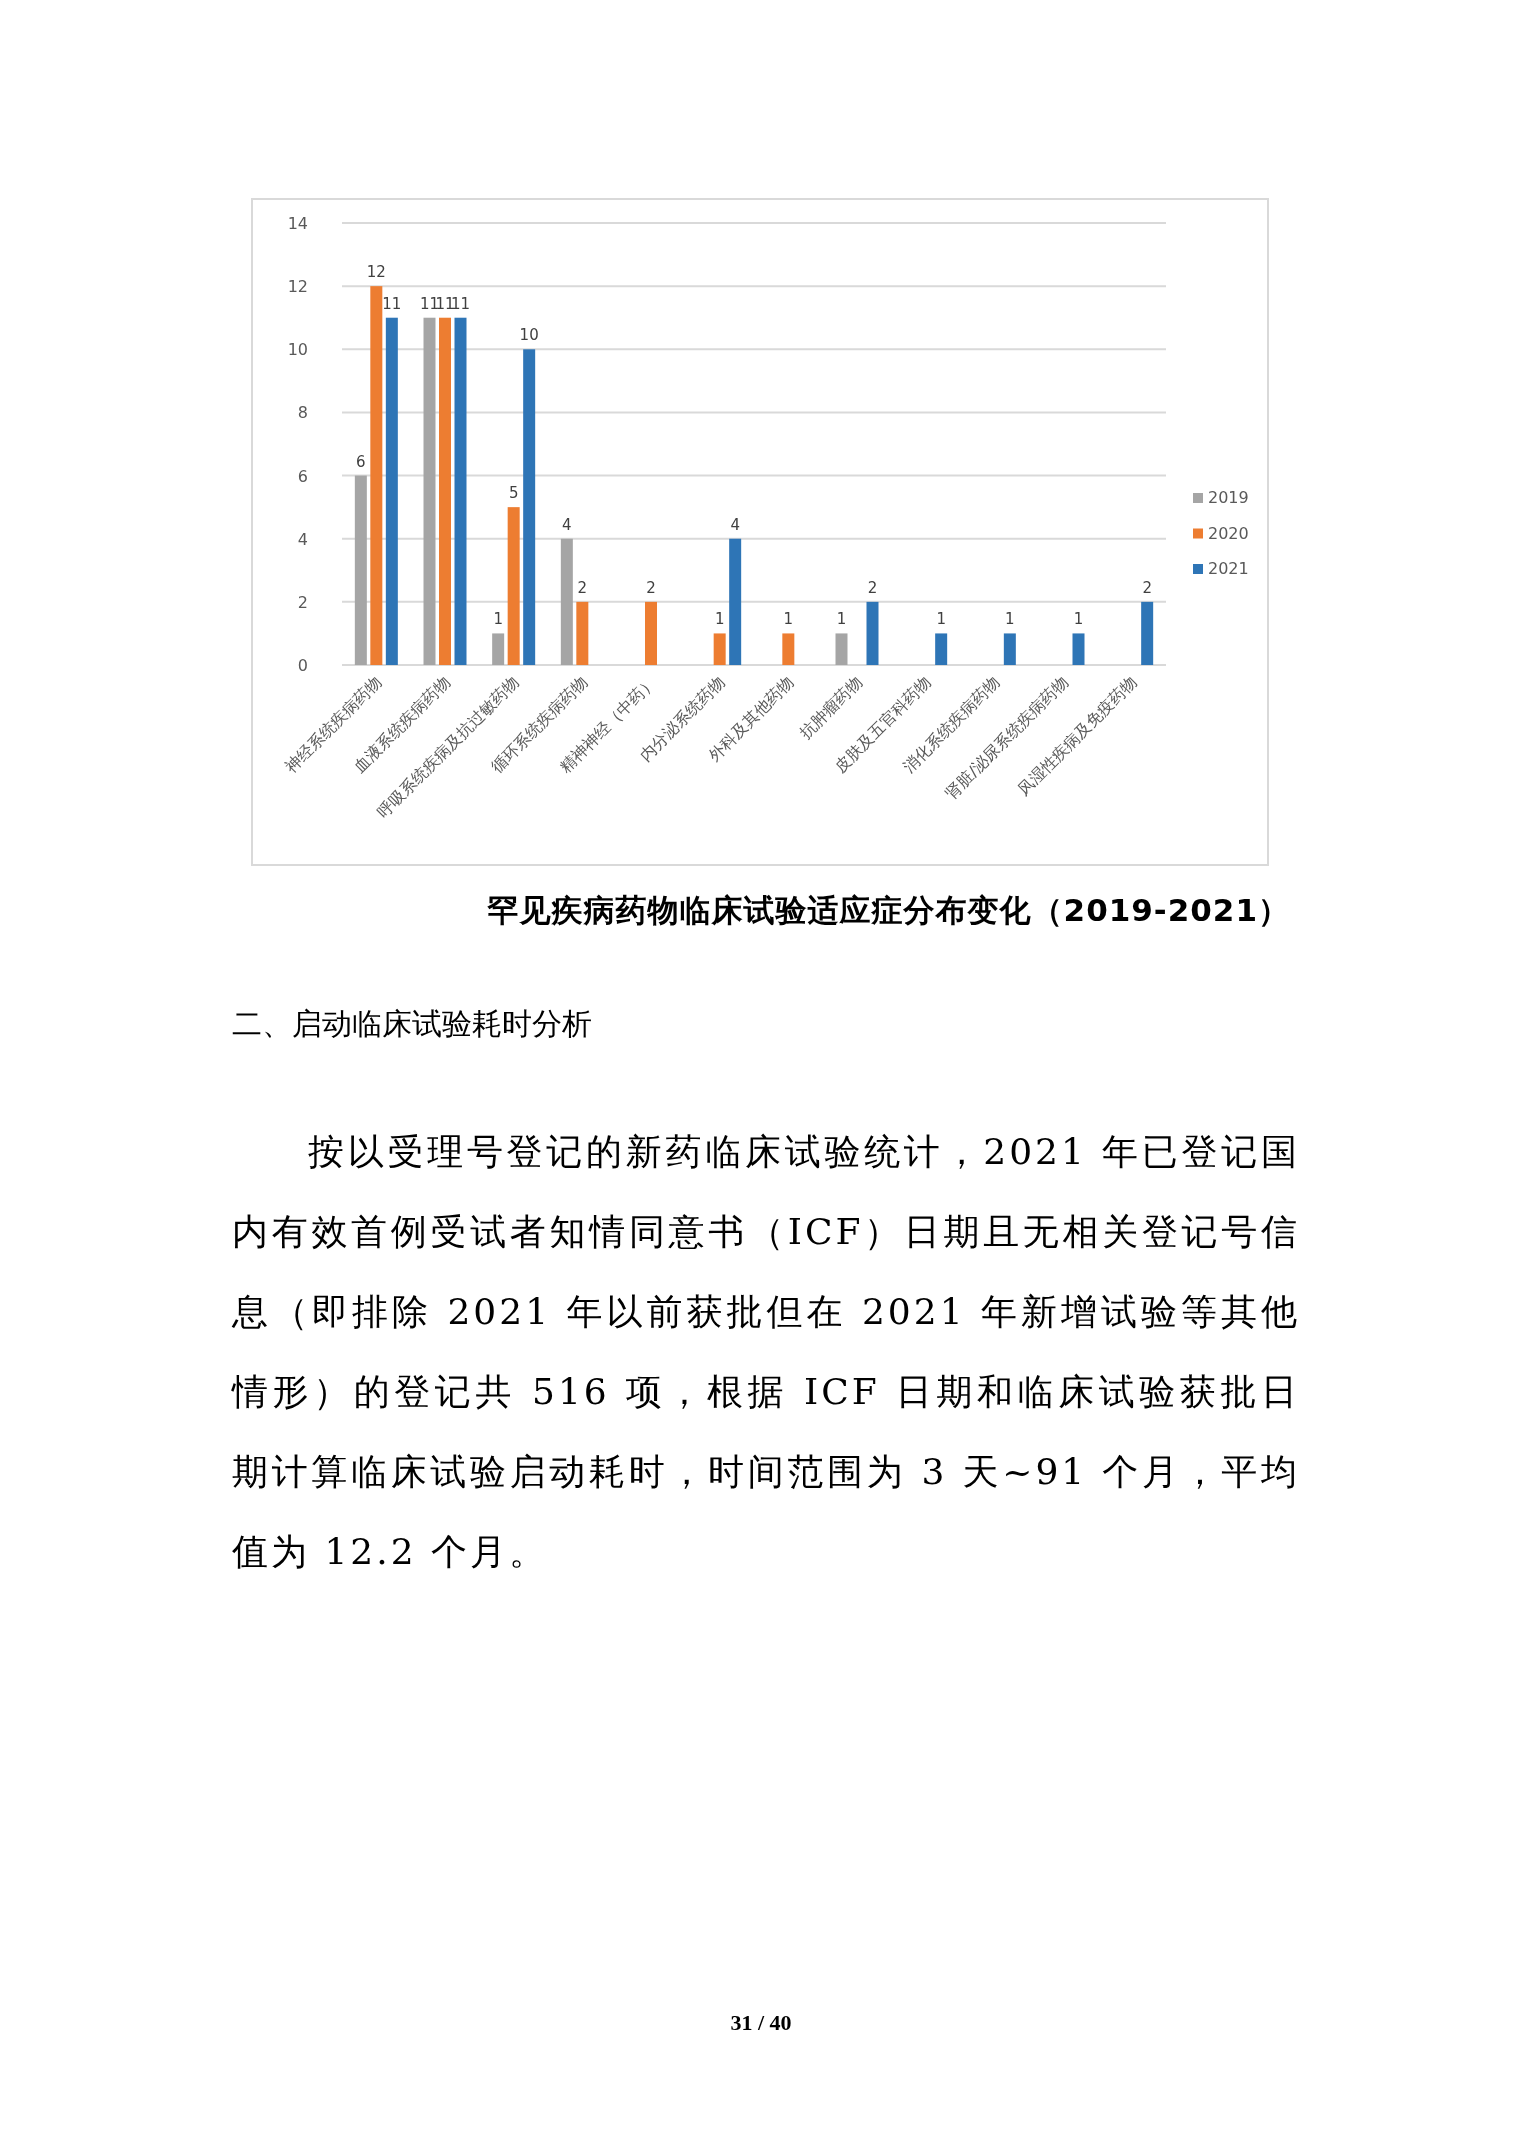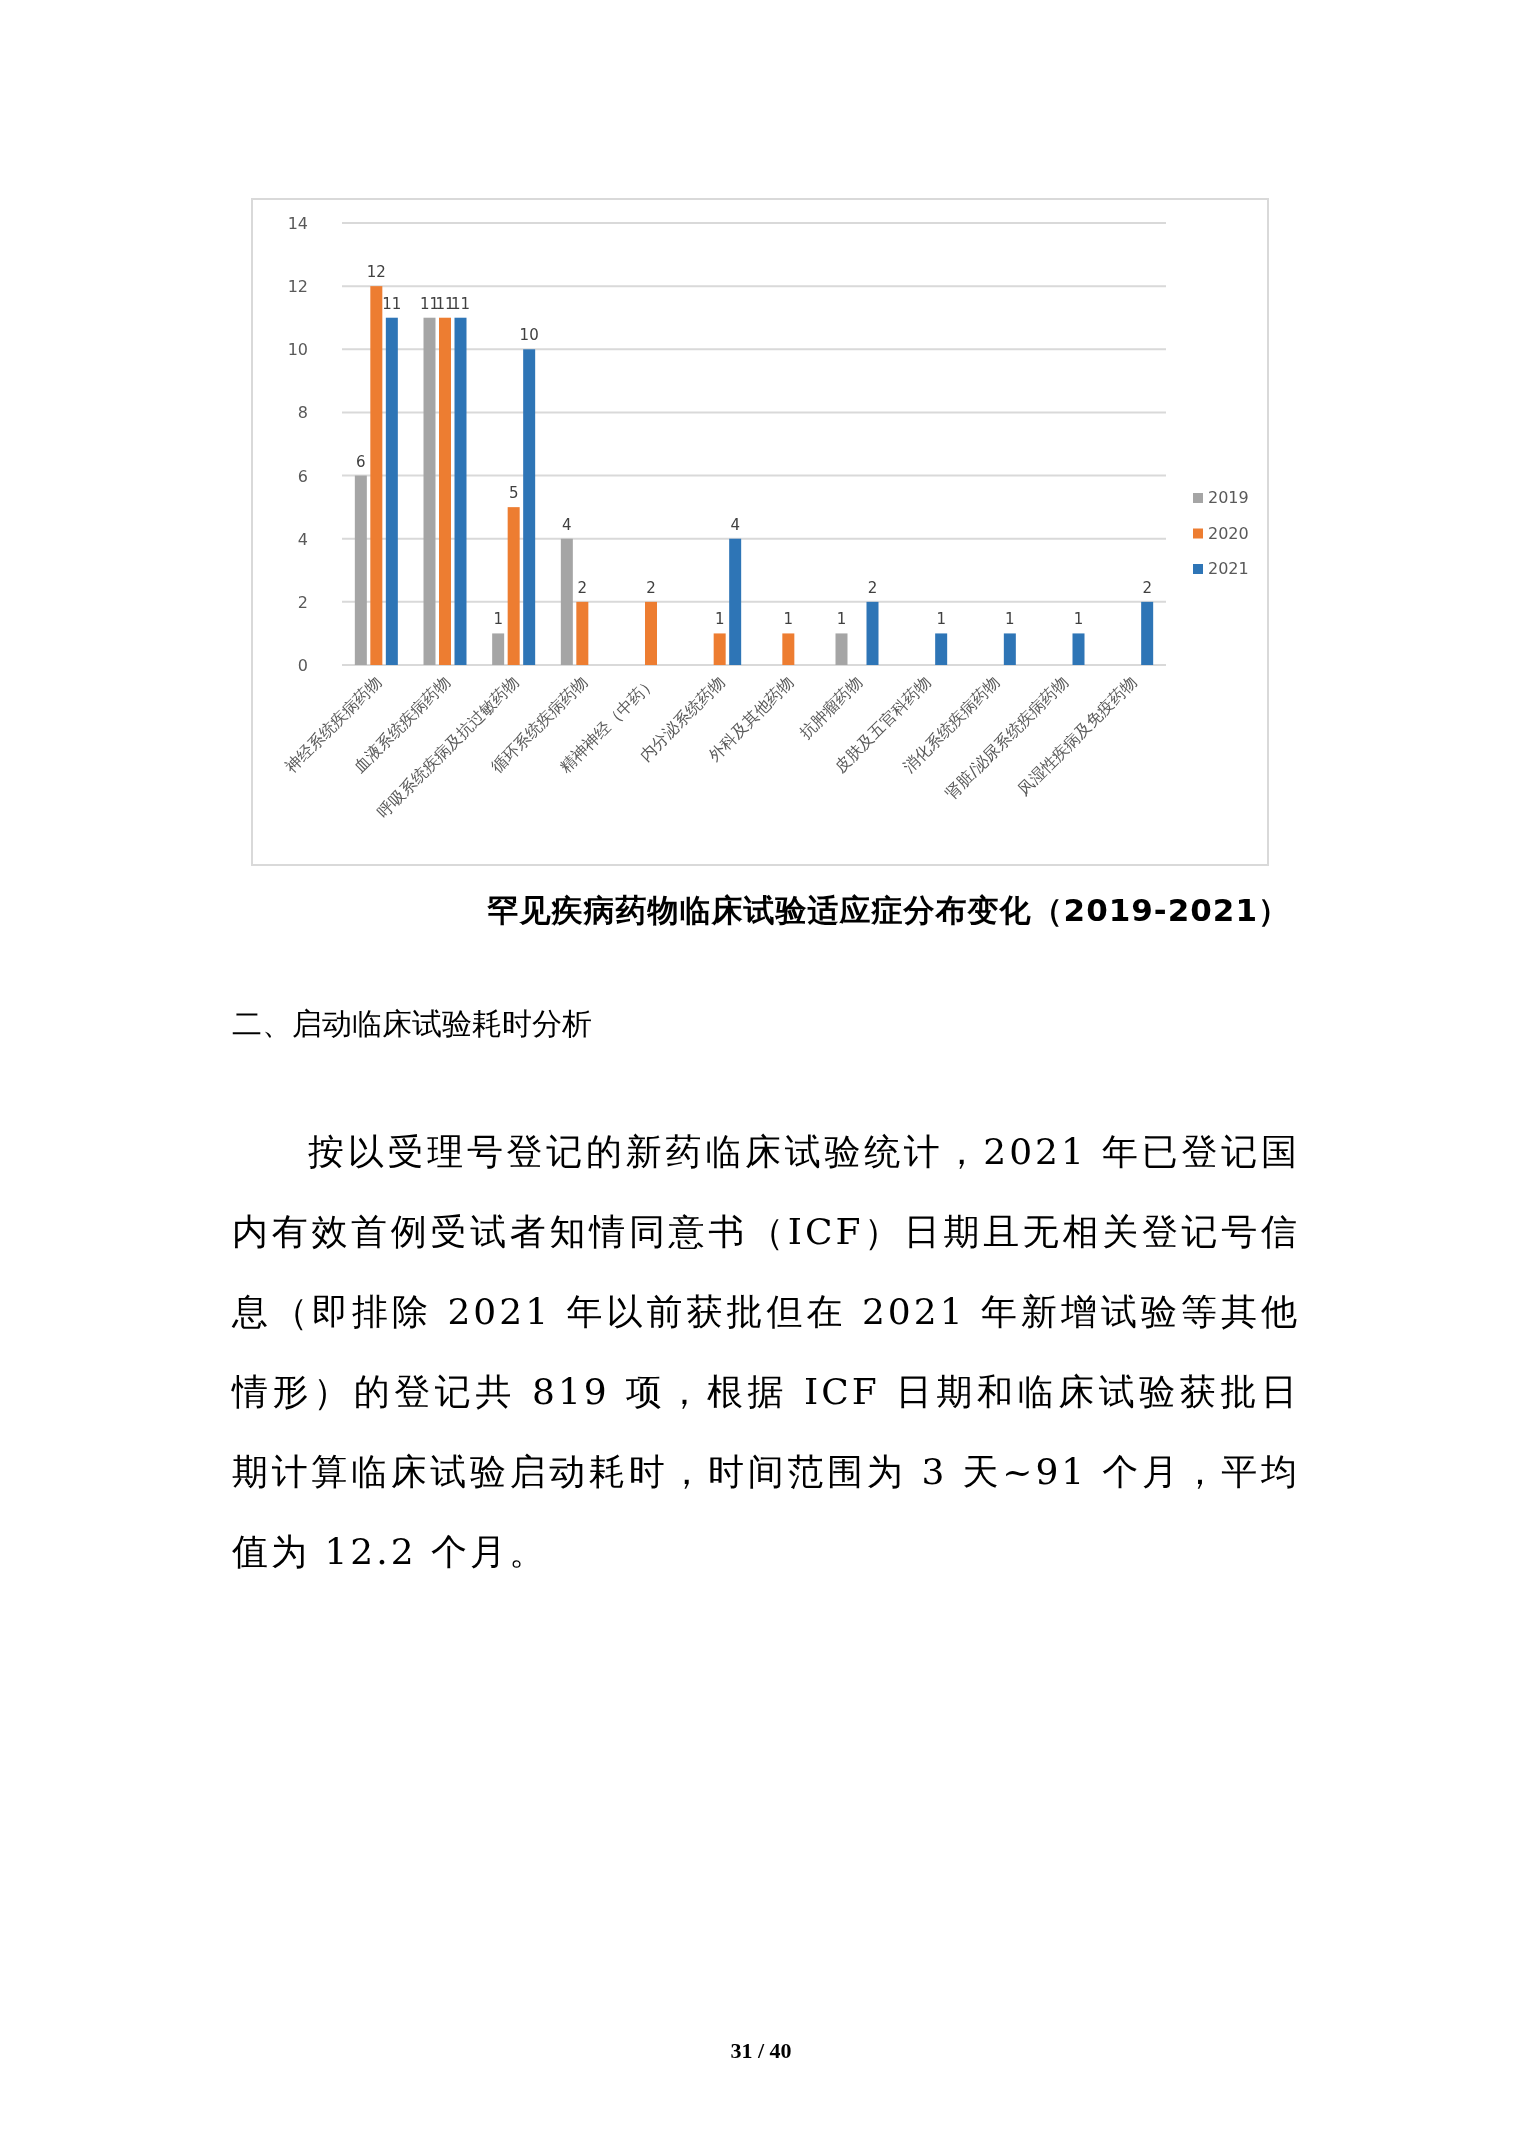--- a/index.html
+++ b/index.html
@@ -2,21 +2,21 @@
 <html><head>
 <meta charset="utf-8">
 <style>
   html, body { margin: 0; padding: 0; background: #ffffff; }
   body { width: 1522px; height: 2152px; position: relative; overflow: hidden; font-family: "DejaVu Serif", "Liberation Serif", serif; color: #000; }
   .chart-box { position: absolute; left: 251px; top: 198px; width: 1018px; height: 668px; border: 2px solid #d9d9d9; box-sizing: border-box; background: #fff; }
   .chart-svg { position: absolute; left: 0; top: 0; }
   .caption { position: absolute; left: 230px; width: 1060px; top: 890px; text-align: right; font-family: "DejaVu Sans", "Liberation Sans", sans-serif; font-weight: bold; font-size: 31px; letter-spacing: 1px; white-space: nowrap; }
   .section-heading { position: absolute; left: 232px; top: 1004px; font-family: "DejaVu Sans", "Liberation Sans", sans-serif; font-weight: normal; font-size: 30px; white-space: nowrap; }
   .paragraph { position: absolute; left: 232px; top: 1112px; width: 1068px; font-family: "DejaVu Serif", "Liberation Serif", serif; font-size: 36px; line-height: 80px; text-align: justify; text-indent: 76px; letter-spacing: 3px; }
-  .page-number { position: absolute; left: 0; width: 1522px; top: 2010px; text-align: center; font-family: "Liberation Serif", "DejaVu Serif", serif; font-weight: bold; font-size: 22px; margin-top: 28px; }
+  .page-number { position: absolute; left: 0; width: 1522px; top: 2010px; text-align: center; font-family: "Liberation Serif", "DejaVu Serif", serif; font-weight: bold; font-size: 22px; }
 </style>
 </head>
 <body>
 
 <div class="chart-box">
   <svg class="chart-svg" width="1018" height="668" xmlns="http://www.w3.org/2000/svg">
     <g id="gridlines">
         <line x1="89" x2="913" y1="465" y2="465" stroke="#D9D9D9" stroke-width="2"></line>
         <line x1="89" x2="913" y1="401.8571428571429" y2="401.8571428571429" stroke="#D9D9D9" stroke-width="2"></line>
         <line x1="89" x2="913" y1="338.7142857142857" y2="338.7142857142857" stroke="#D9D9D9" stroke-width="2"></line>
@@ -104,15 +104,15 @@
         <rect x="940" y="364" width="10" height="10" fill="#2E75B6"></rect>
         <text x="955" y="374" font-size="16" fill="#595959" font-family="DejaVu Sans, sans-serif">2021</text>
       </g>
   </svg>
 </div>
 
 <div class="caption">罕见疾病药物临床试验适应症分布变化（2019-2021）</div>
 
 <div class="section-heading">二、启动临床试验耗时分析</div>
 
-<div class="paragraph">按以受理号登记的新药临床试验统计，2021 年已登记国内有效首例受试者知情同意书（ICF）日期且无相关登记号信息（即排除 2021 年以前获批但在 2021 年新增试验等其他情形）的登记共 819 项，根据 ICF 日期和临床试验获批日期计算临床试验启动耗时，时间范围为 3 天~91 个月，平均值为 12.2 个月。</div>
+<div class="paragraph">按以受理号登记的新药临床试验统计，2021 年已登记国内有效首例受试者知情同意书（ICF）日期且无相关登记号信息（即排除 2021 年以前获批但在 2021 年新增试验等其他情形）的登记共 516 项，根据 ICF 日期和临床试验获批日期计算临床试验启动耗时，时间范围为 3 天~91 个月，平均值为 12.2 个月。</div>
 
 <div class="page-number">31 / 40</div>
 
 </body></html>

